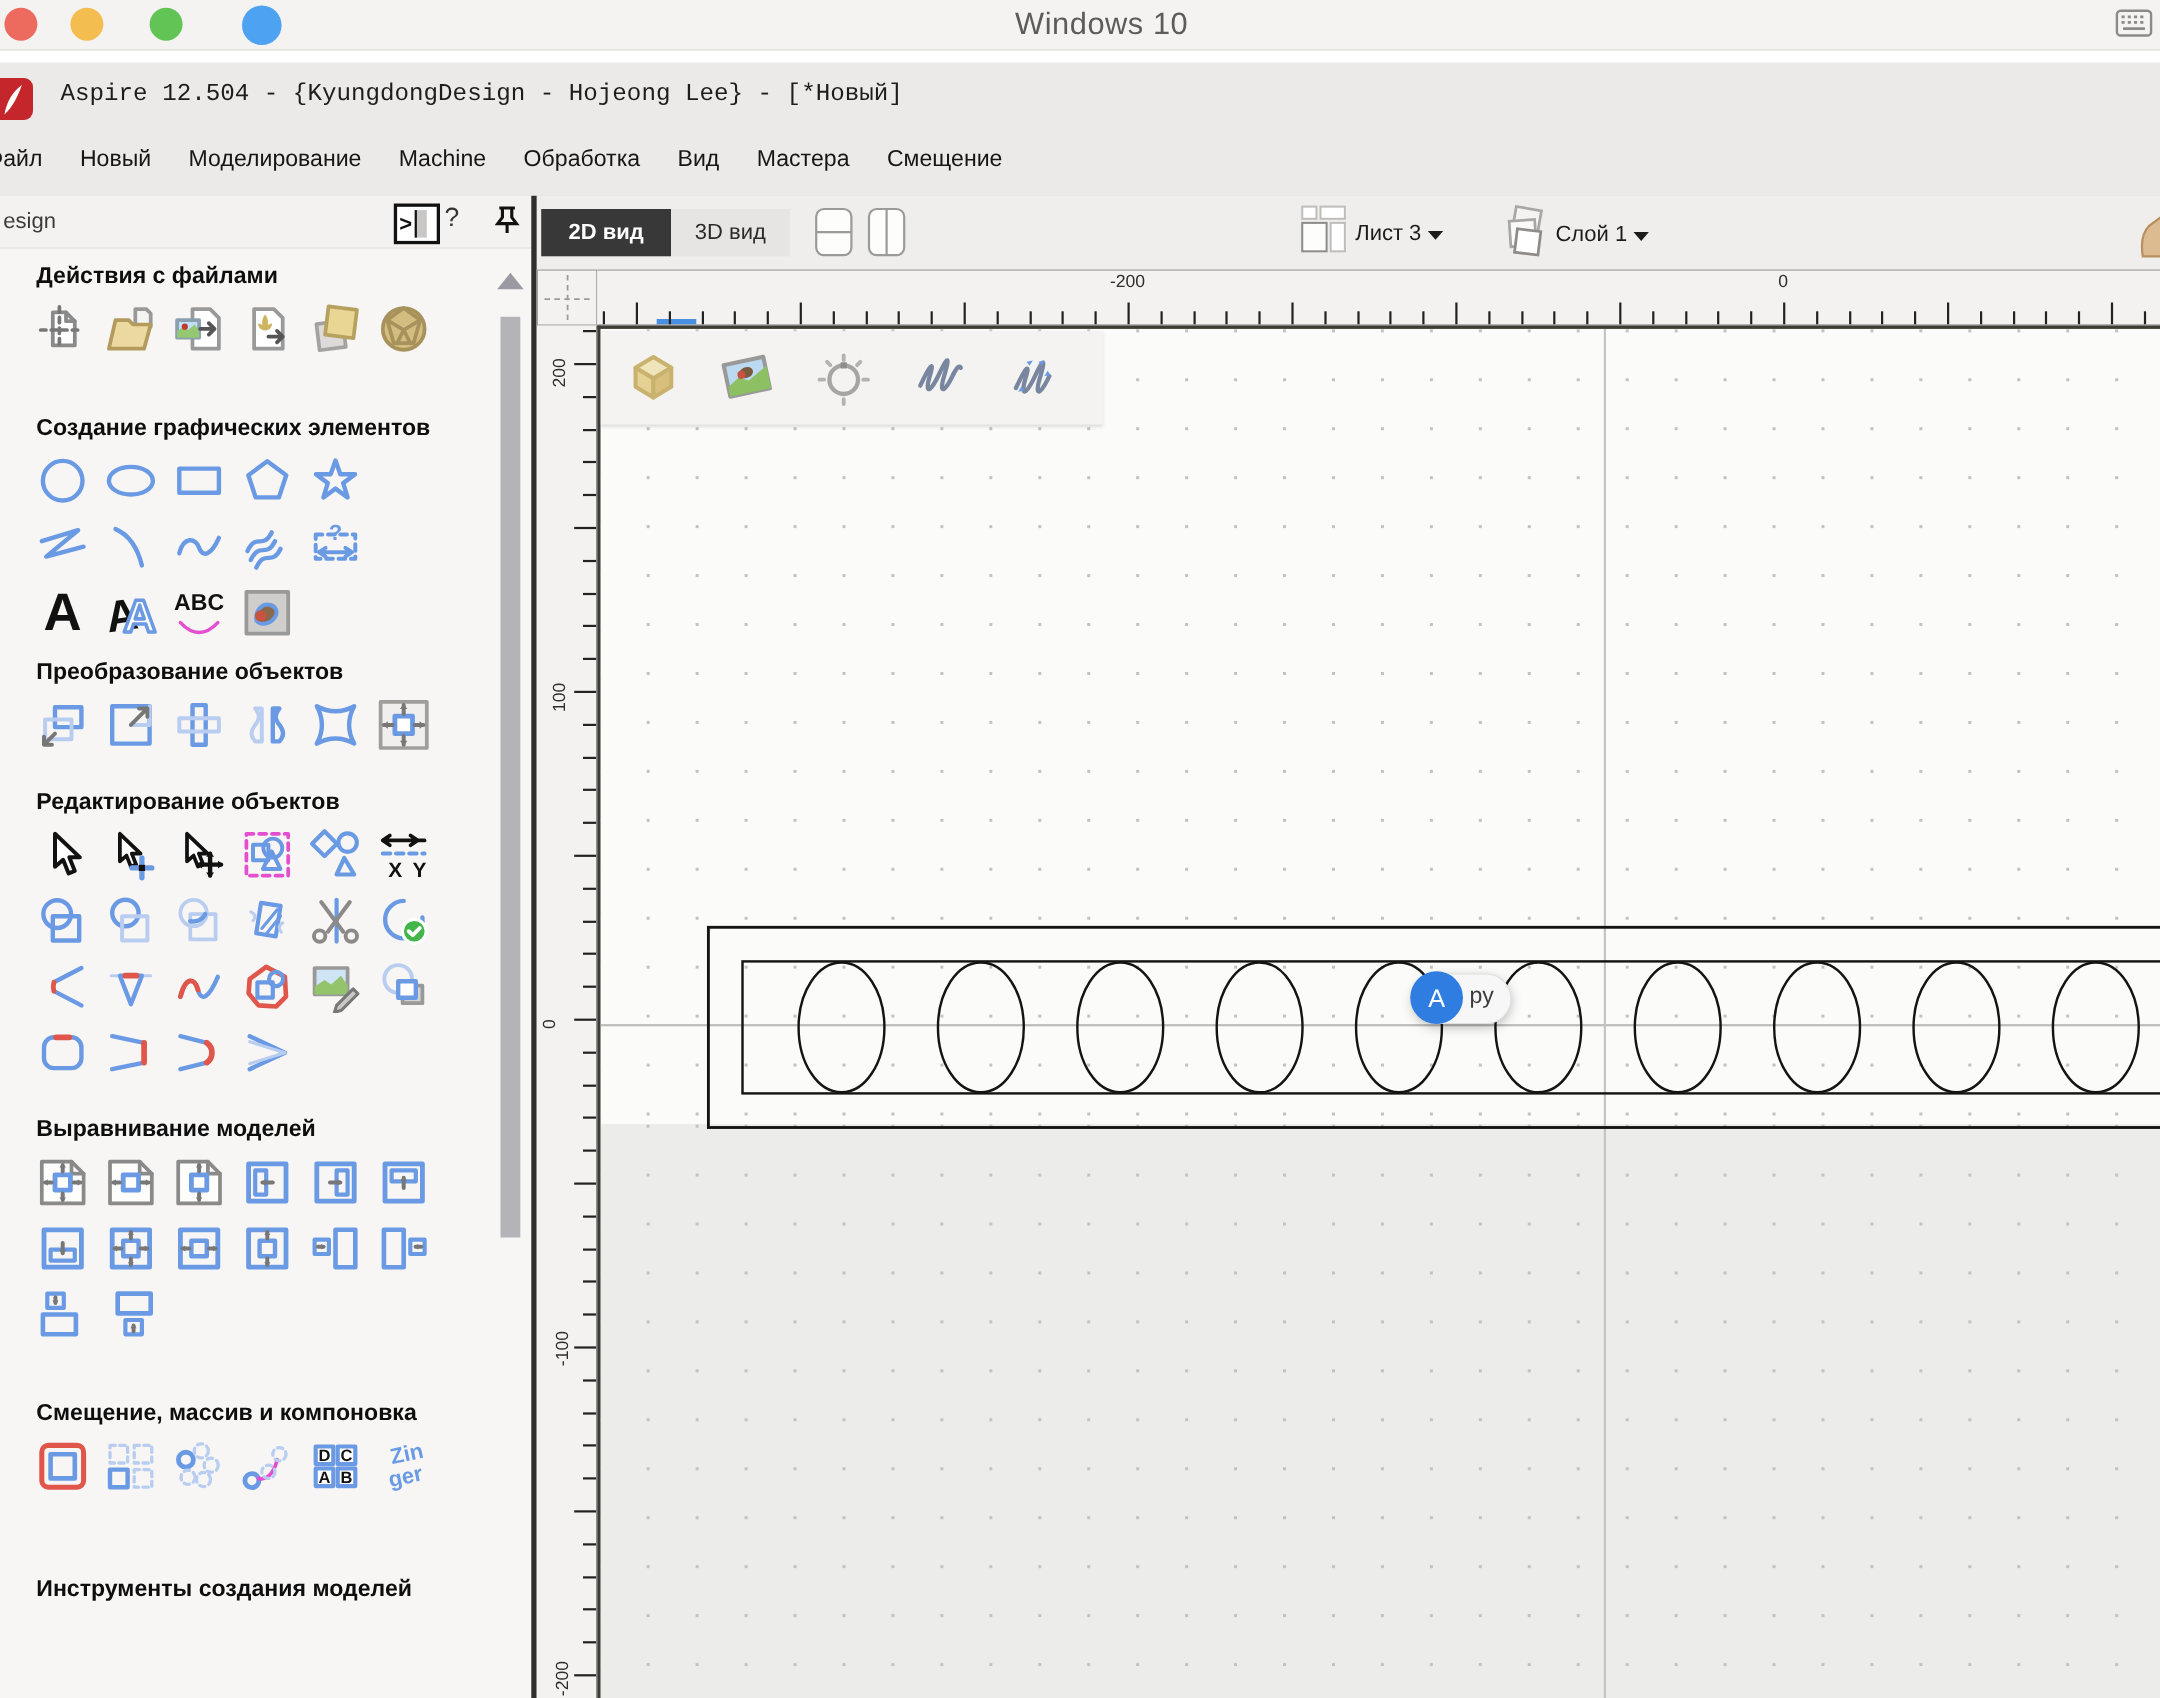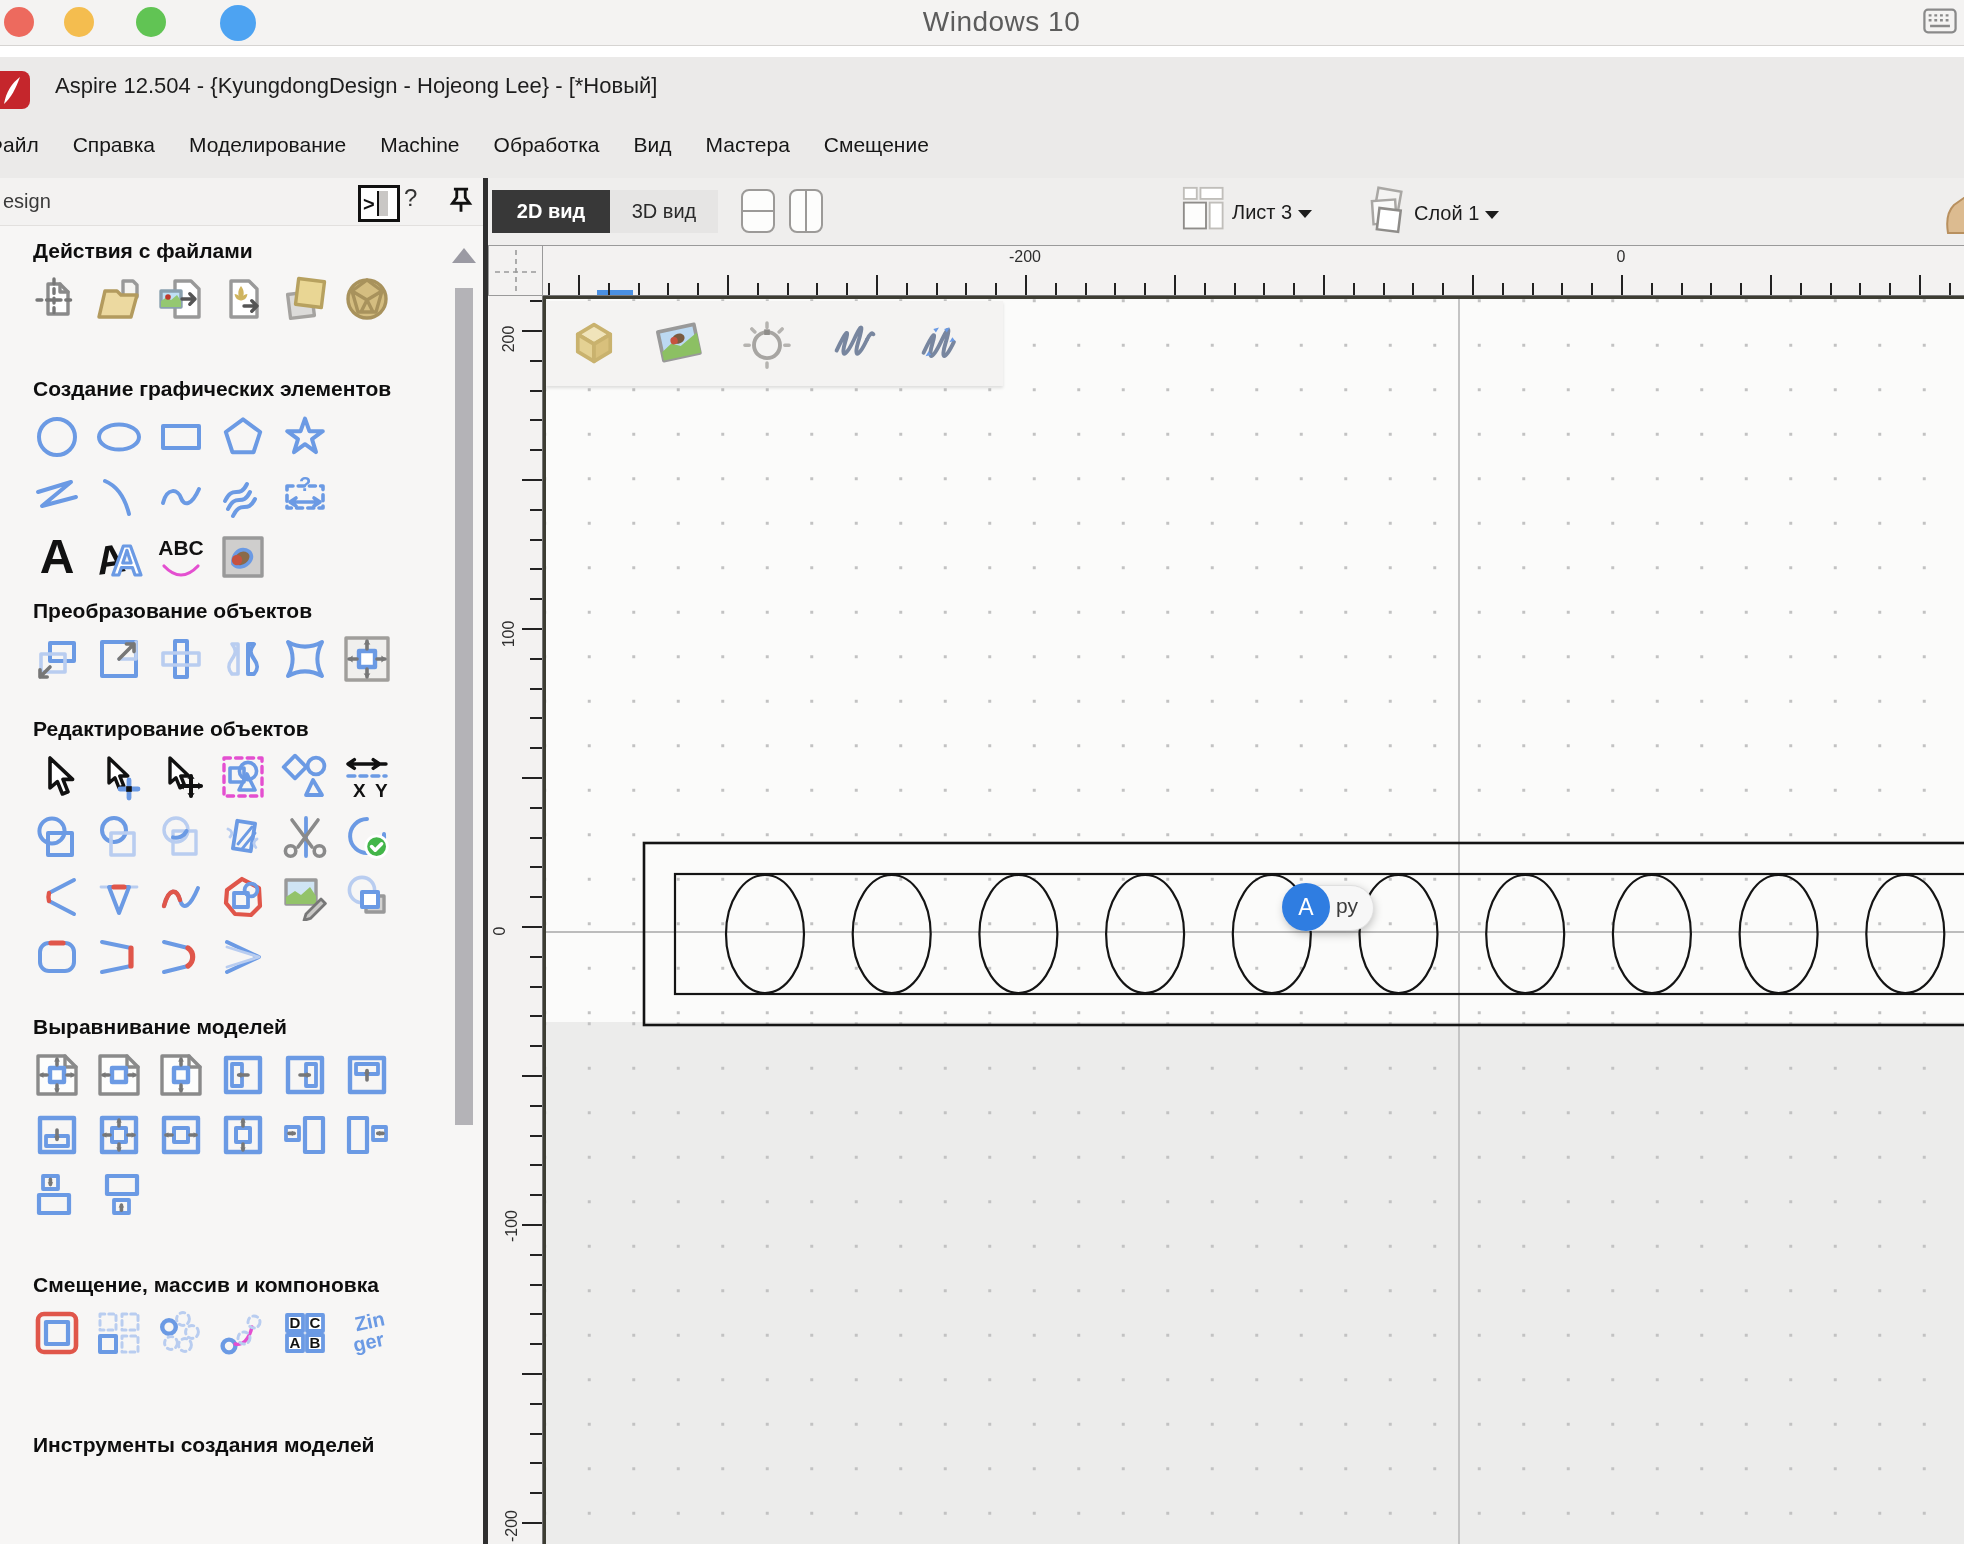--- a/index.html
+++ b/index.html
@@ -7,21 +7,21 @@
        font-family:"Liberation Sans", sans-serif; position:relative;}
   
   #vmbar{position:absolute;left:0;top:0;width:1964px;height:45px;background:#f4f3f2;
          border-bottom:1px solid #d6d4d2;padding-left:39px;}
   .tl{position:absolute;top:7px;border-radius:50%;cursor:pointer;}
   #vmtitle{position:absolute;left:0;right:0;top:6px;text-align:center;color:#5c5c5c;
            font-size:28px;letter-spacing:.5px;}
   #kbicon{position:absolute;right:46px;top:8px;width:34px;height:26px;}
   #whitestrip{position:absolute;left:0;top:46px;width:1964px;height:11px;background:#ffffff;}
   
-  #titlebar{position:absolute;left:0;top:57px;width:1964px;height:62px;background:#ebeae9;}
+  #titlebar{position:absolute;left:0;top:57px;width:1964px;height:62px;background:#ebeae9;font-family:Liberation Mono, monospace;}
   #applogo{position:absolute;left:-8px;top:14px;width:38px;height:38px;border-radius:8px;
            background:#c5262c;overflow:hidden;}
   #applogo svg{position:absolute;left:0;top:0;}
   #apptitle{position:absolute;left:55px;top:16px;font-size:22px;color:#1d1d1d;}
   
   #menubar{position:absolute;left:0;top:119px;width:1964px;height:59px;background:#ebeae9;
            border-bottom:1px solid #d3d1cf;}
   #menubar ul{list-style:none;margin:0;padding:14px 0 0 0;display:flex;gap:34px;}
   #menubar li{font-size:21px;color:#161616;cursor:pointer;white-space:nowrap;}
   #menubar li:first-child{margin-left:-13px;}
@@ -123,21 +123,21 @@
     <svg viewBox="0 0 38 38" width="38" height="38">
         <path d="M12 33c2-12 8-21 16-27-4 11-9 21-16 27z" fill="#fff"></path>
       </svg>
   </div>
   <div id="apptitle">Aspire 12.504 - {KyungdongDesign - Hojeong Lee} - [*Новый]</div>
 </div>
 
 <div id="menubar">
     <ul id="menuitems">
       <li>Файл</li>
-      <li>Справка</li>
+      <li>Новый</li>
       <li>Моделирование</li>
       <li>Machine</li>
       <li>Обработка</li>
       <li>Вид</li>
       <li>Мастера</li>
       <li>Смещение</li>
     </ul>
   </div>
 
 <div id="panel">

